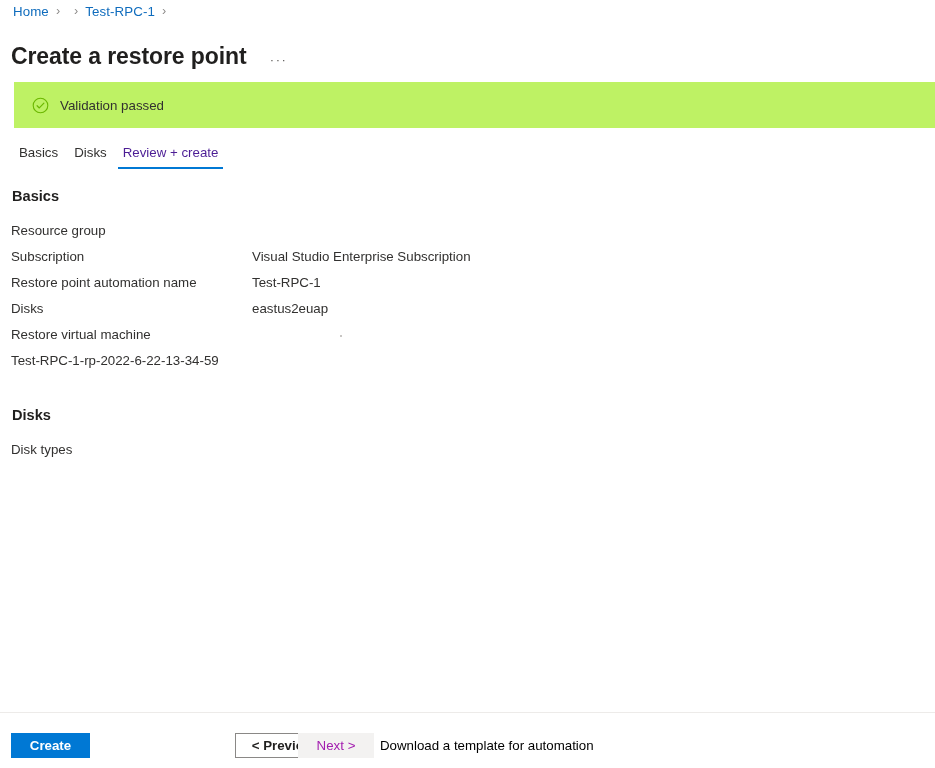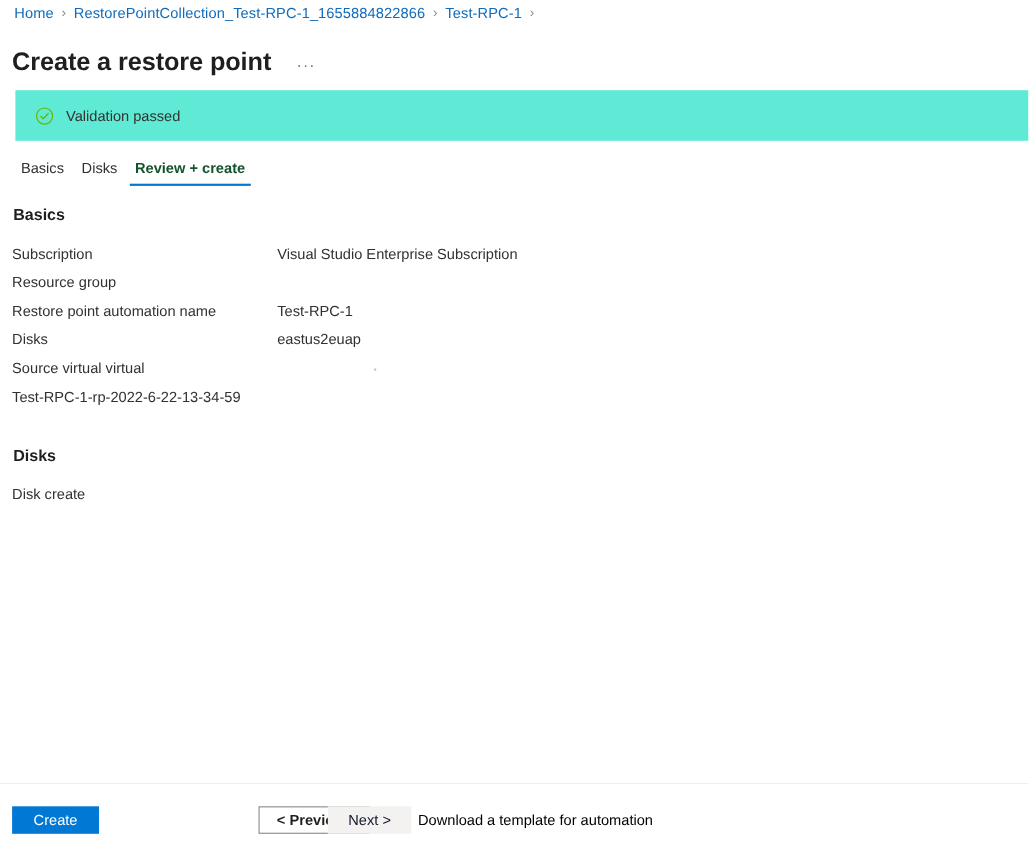--- a/index.html
+++ b/index.html
@@ -76,21 +76,21 @@
     line-height: 10px;
   }
 
   
   .validation-banner {
     position: absolute;
     left: 14px;
     top: 82px;
     width: 921px;
     height: 46px;
-    background: #5eead4;
+    background: #bef264;
     display: flex;
     align-items: center;
     padding-left: 18px;
   }
   .check-icon {
     width: 17px;
     height: 17px;
     flex: 0 0 17px;
     margin-right: 11px;
     display: block;
@@ -111,22 +111,22 @@
   }
   .tab {
     position: relative;
     font-size: 13.3px;
     color: #323130;
     padding: 0 8px 9px 8px;
     cursor: pointer;
     white-space: nowrap;
   }
   .tab.active {
-    font-weight: 700;
-    color: #14532d;
+    font-weight: 400;
+    color: #4c1d95;
   }
   .tab.active::after {
     content: "";
     position: absolute;
     left: 3px;
     right: 3px;
     bottom: 0;
     height: 2px;
     background: #0078d4;
   }
@@ -197,21 +197,21 @@
     position: absolute;
     left: 11px;
     top: 20px;
     width: 79px;
     height: 25px;
     background: #0078d4;
     color: #ffffff;
     border: none;
     font-family: "Liberation Sans", sans-serif;
     font-size: 13.3px;
-    font-weight: 400;
+    font-weight: 700;
     cursor: pointer;
     padding: 0;
   }
   .btn-previous {
     position: absolute;
     left: 191px;
     top: 20px;
     width: 101px;
     height: 25px;
     background: #ffffff;
@@ -224,21 +224,21 @@
     padding: 0;
     margin-left: 44px;
   }
   .btn-next {
     position: absolute;
     left: 298px;
     top: 20px;
     width: 76px;
     height: 25px;
     background: #f3f2f1;
-    color: #0f172a;
+    color: #a21caf;
     border: none;
     font-family: "Liberation Sans", sans-serif;
     font-size: 13.3px;
     cursor: default;
     padding: 0;
   }
   .footer-link {
     position: absolute;
     left: 380px;
     top: 25px;
@@ -250,21 +250,20 @@
   }
 </style>
 </head>
 <body>
 
 <div class="page">
 
   <nav class="breadcrumb">
     <a class="bc-link" href="#">Home</a>
     <span class="bc-sep">›</span>
-    <a class="bc-link" href="#">RestorePointCollection_Test-RPC-1_1655884822866</a>
     <span class="bc-sep">›</span>
     <a class="bc-link" href="#">Test-RPC-1</a>
     <span class="bc-sep">›</span>
   </nav>
 
   <div class="title-row">
     <h1 class="page-title">Create a restore point</h1>
     <div class="ellipsis-btn">···</div>
   </div>
 
@@ -281,59 +280,59 @@
     <div class="tab">Disks</div>
     <div class="tab active">Review + create</div>
   </div>
 
   <div class="content">
 
     <div class="section">
       <div class="section-heading">Basics</div>
 
       <div class="kv-row">
+        <div class="kv-label">Resource group</div>
+        <div class="kv-value"></div>
+      </div>
+
+      <div class="kv-row">
         <div class="kv-label">Subscription</div>
         <div class="kv-value">Visual Studio Enterprise Subscription</div>
       </div>
 
       <div class="kv-row">
-        <div class="kv-label">Resource group</div>
-        <div class="kv-value"></div>
-      </div>
-
-      <div class="kv-row">
         <div class="kv-label">Restore point automation name</div>
         <div class="kv-value">Test-RPC-1</div>
       </div>
 
       <div class="kv-row">
         <div class="kv-label">Disks</div>
         <div class="kv-value">eastus2euap</div>
       </div>
 
       <div class="kv-row">
-        <div class="kv-label">Source virtual virtual</div>
+        <div class="kv-label">Restore virtual machine</div>
         <div class="kv-value">
             <span class="dot-artifact"></span>
           </div>
       </div>
 
       <div class="kv-row">
         <div class="kv-value">Test-RPC-1-rp-2022-6-22-13-34-59</div>
       </div>
     </div>
 
     <div class="section-gap"></div>
 
     <div class="section">
       <div class="section-heading">Disks</div>
 
 
       <div class="kv-row">
-        <div class="kv-label">Disk create</div>
+        <div class="kv-label">Disk types</div>
       </div>
     </div>
 
   </div>
 
   <div class="footer-sep"></div>
   <div class="footer">
     <button class="btn-create">Create</button>
     <button class="btn-previous">&lt; Previous</button>
     <button class="btn-next" disabled="">Next &gt;</button>

